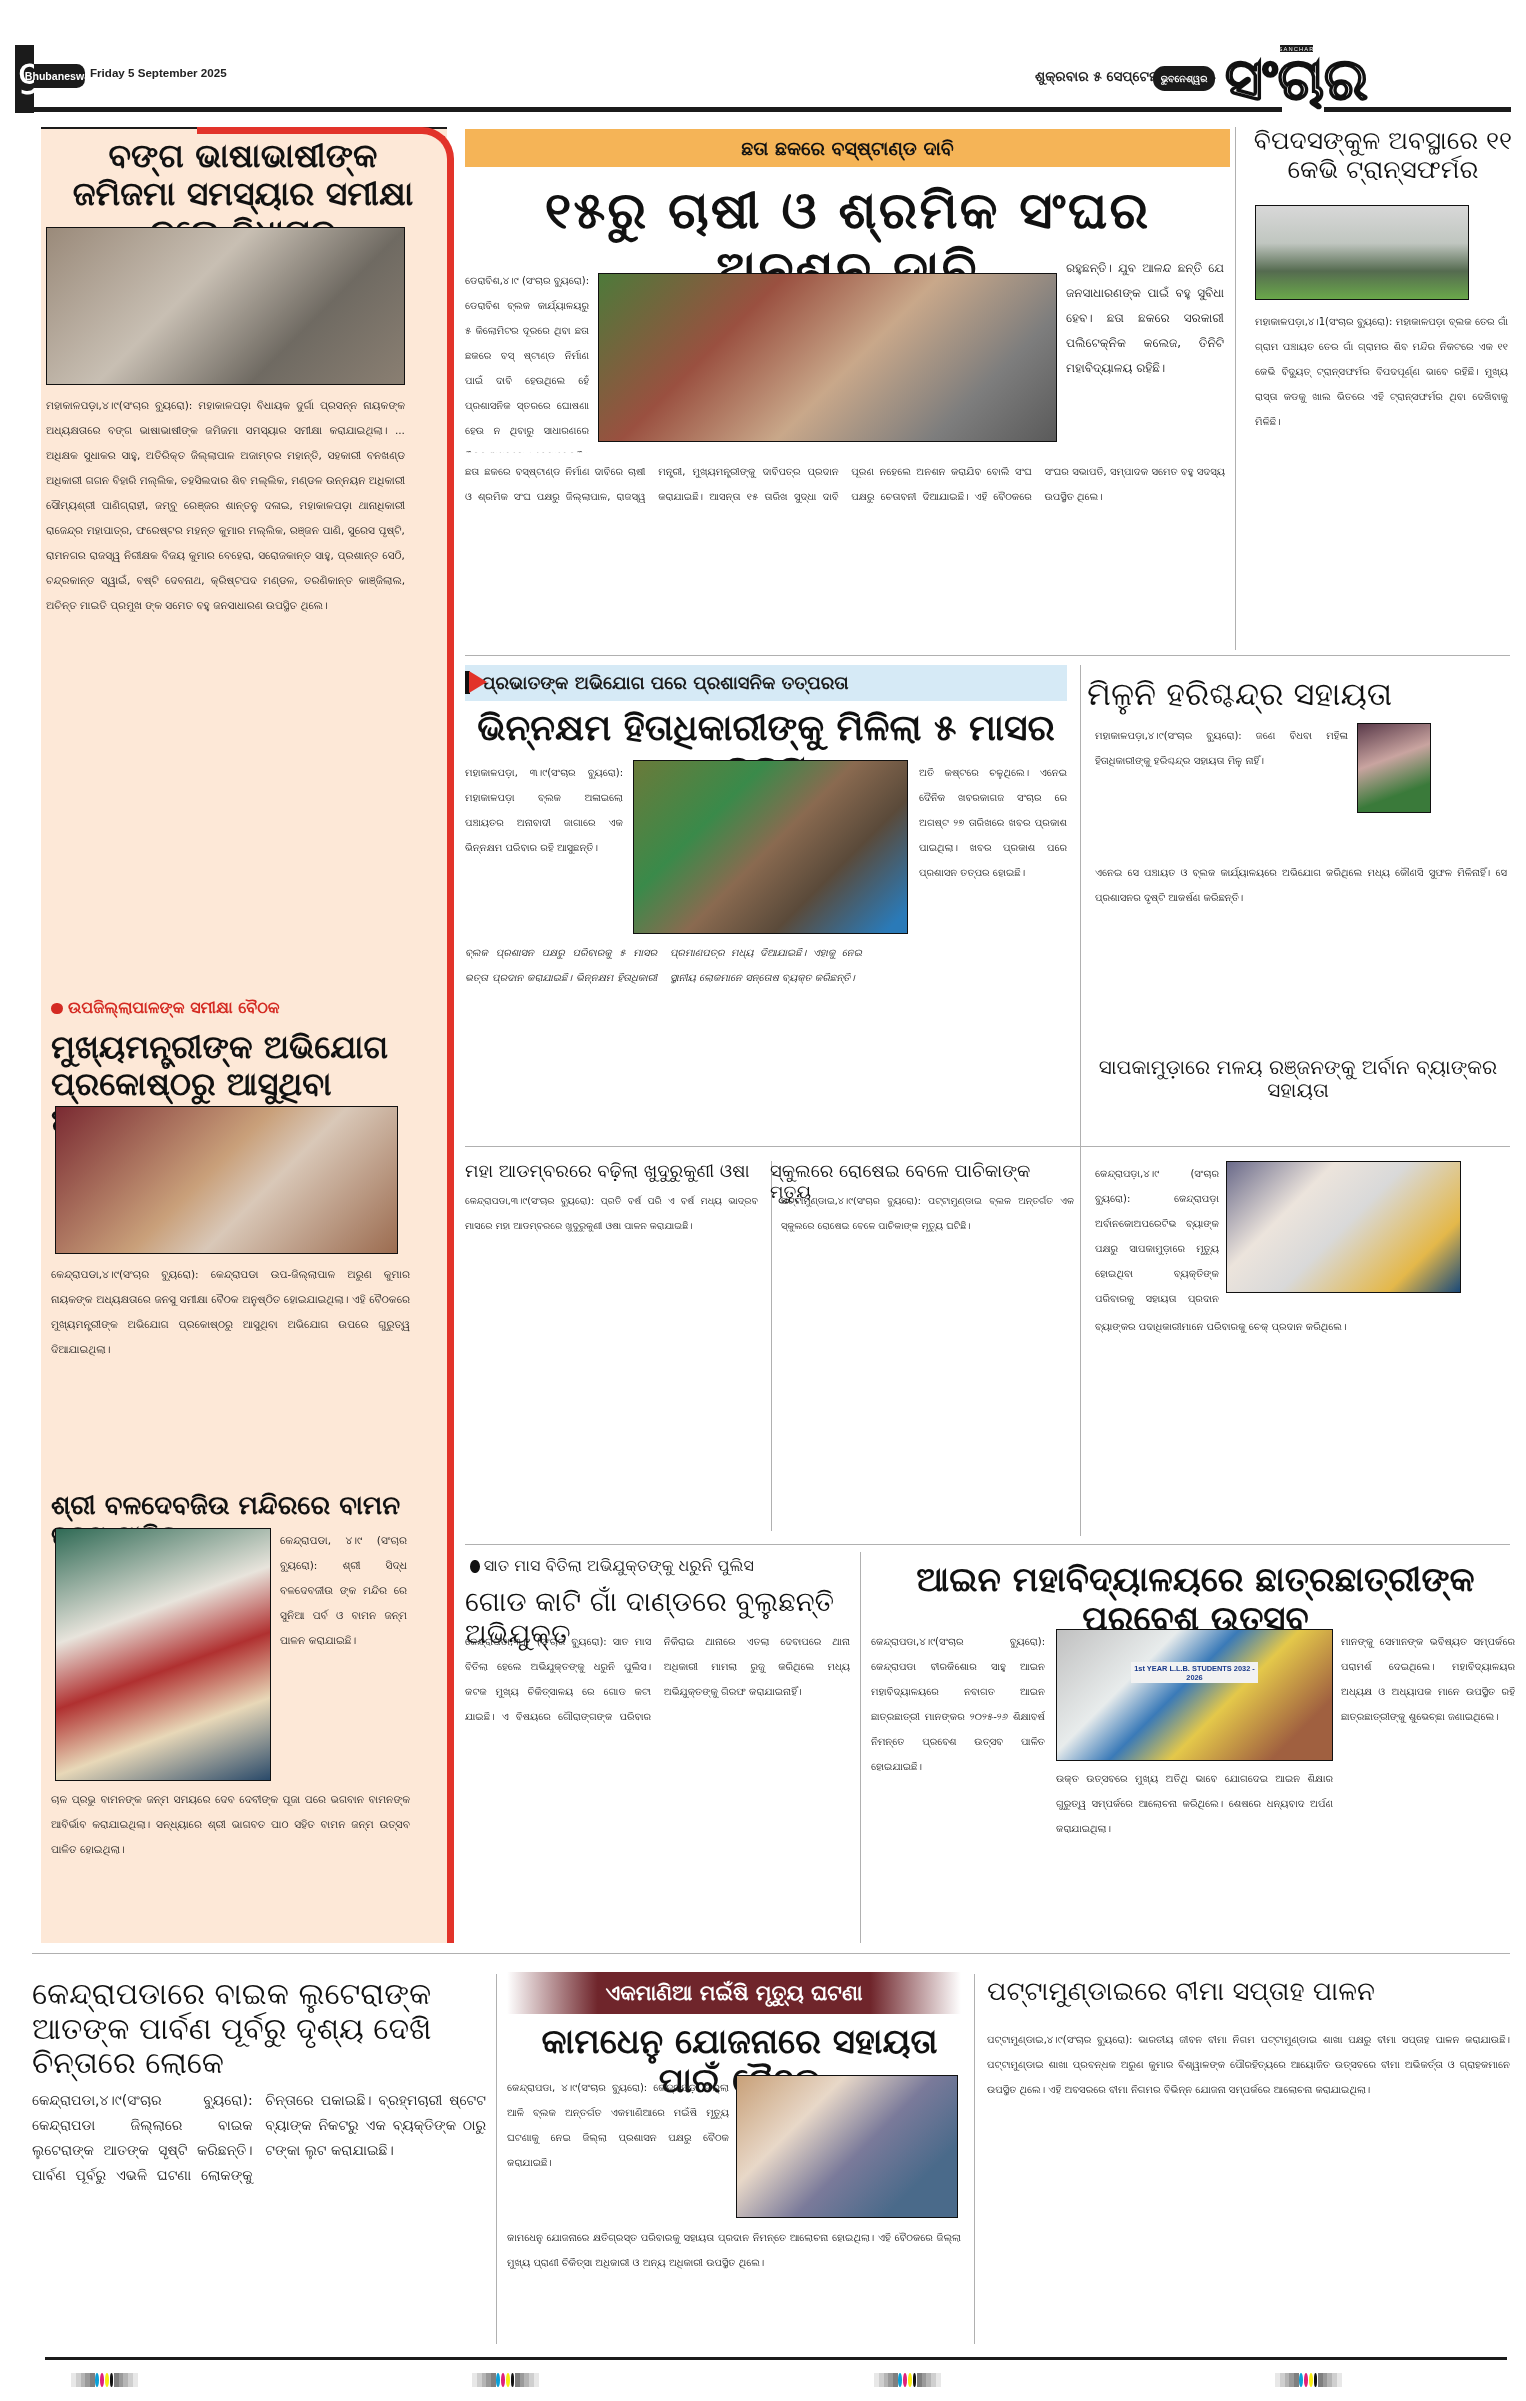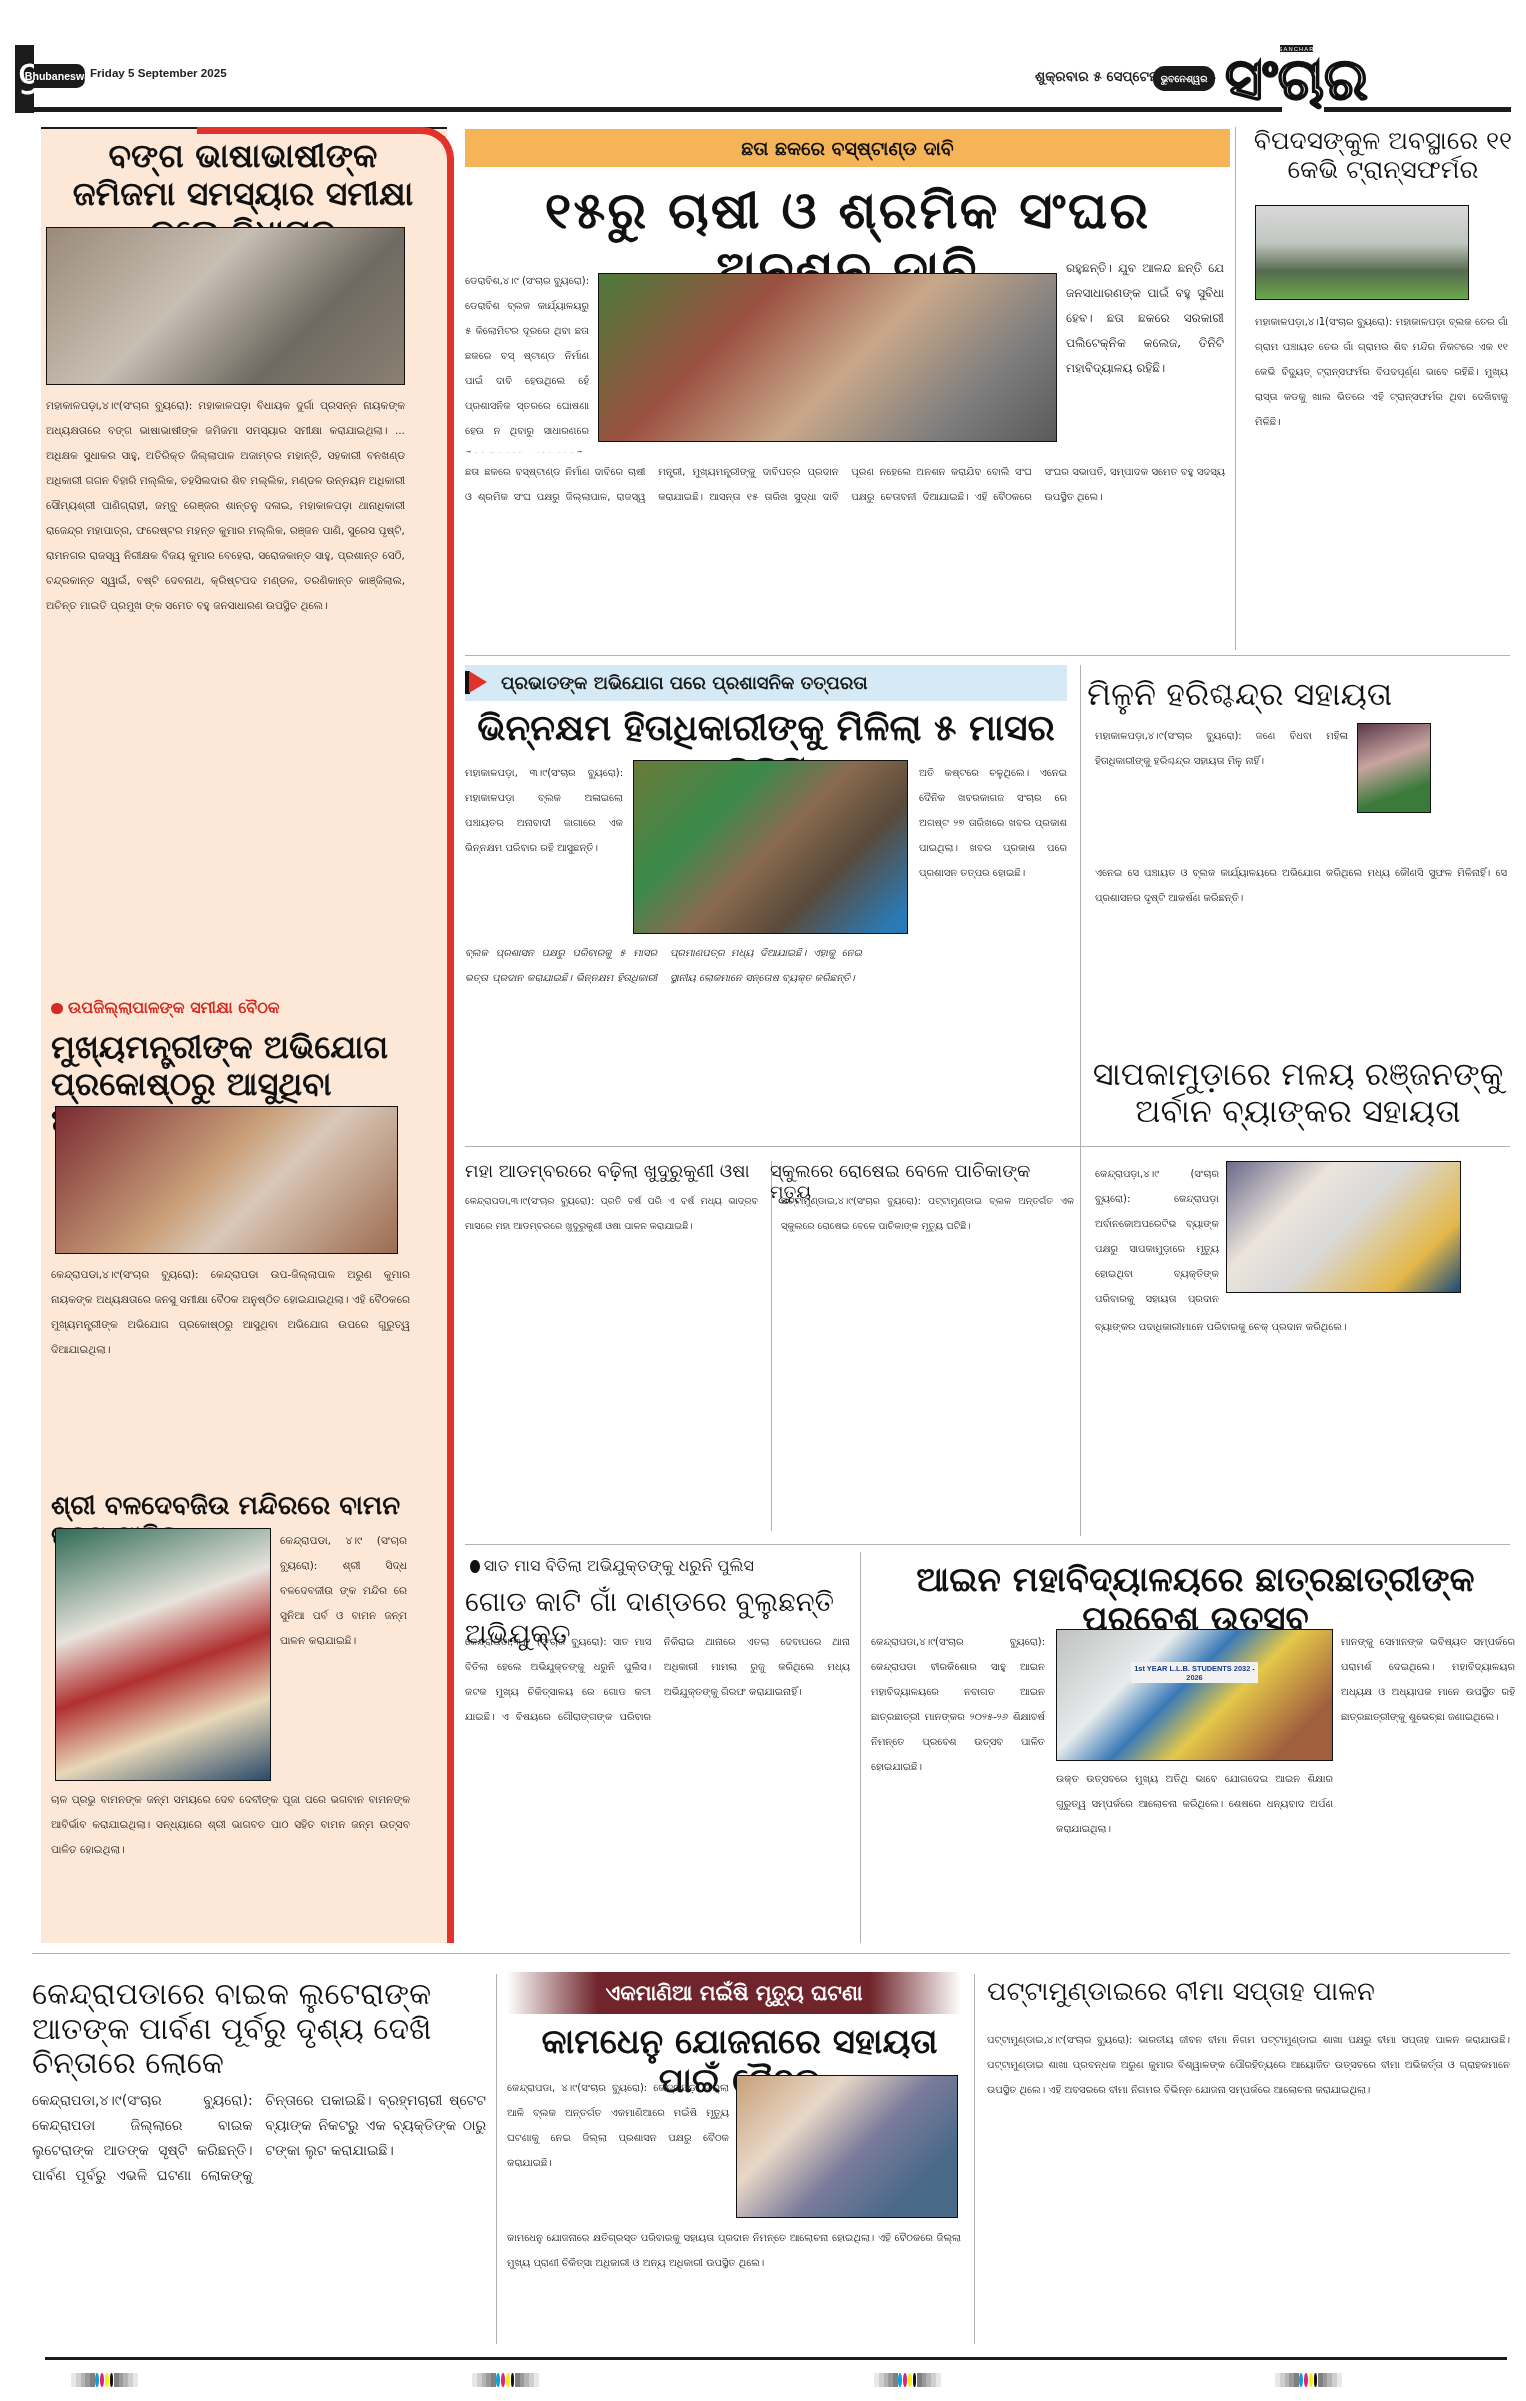--- a/index.html
+++ b/index.html
@@ -43,38 +43,38 @@
   .bt-left-3b { left: 51px; top: 1787px; width: 359px; height: 153px; }
 
   
   .kicker-orange { left: 465px; top: 129px; width: 765px; height: 38px; background: #f5b457; color:#111; font-size: 19px; font-weight:bold; display:flex; align-items:center; justify-content:center; }
   .h-center-1 { left: 465px; top: 182px; width: 765px; font-size: 51px; text-align: center; letter-spacing: 2.1px; }
   .bt-center-1a { left: 465px; top: 268px; width: 124px; height: 185px; font-size: 10px; }
   .photo-center-1 { left: 598px; top: 273px; width: 459px; height: 169px; background: linear-gradient(135deg,#4d7a3a,#9a5040 30%,#c9a88a 55%,#7d7d7d 80%,#5a5a5a); }
   .bt-center-1b { left: 1066px; top: 256px; width: 158px; height: 185px; font-size: 12px; }
   .bt-center-1c { left: 465px; top: 459px; width: 760px; height: 190px; font-size: 10px; column-count: 4; column-gap: 12.7px; }
 
-  .kicker-blue { left: 465px; top: 665px; width: 602px; height: 36px; background: #d6eaf6; font-size: 18px; font-weight: bold; display:flex; align-items:center; padding-left: 36px; }
+  .kicker-blue { left: 465px; top: 665px; width: 602px; height: 36px; background: #d6eaf6; font-size: 18px; font-weight: bold; display:flex; align-items:center; padding-left: 17px; }
   .kicker-blue .arrow { position:absolute; left: 4.2px; top: 6.3px; width: 0; height: 0; border-top: 11.6px solid transparent; border-bottom: 11.6px solid transparent; border-left: 18px solid #e2332a; }
   .kicker-blue .arrow-b { position:absolute; left: 0; top: 6.3px; width: 5.3px; height: 23px; background:#111; }
   .h-center-2 { left: 465px; top: 707px; width: 602px; font-size: 36px; text-align: center; }
   .bt-center-2a { left: 465px; top: 760px; width: 158px; height: 243px; font-size: 10px; }
   .photo-center-2 { left: 633px; top: 760px; width: 275px; height: 174px; background: linear-gradient(135deg,#6a7a3a,#3a8a4a 30%,#8a6a50 50%,#5a4a3a 70%,#2a7ab8 95%); }
   .bt-center-2b { left: 919px; top: 760px; width: 148px; height: 243px; font-size: 10px; }
   .bt-center-2c { left: 465px; top: 940px; width: 602px; height: 195px; font-size: 10px; column-count: 3; column-gap: 12.7px; font-style: italic; }
 
   
   .h-right-1 { left: 1251px; top: 127px; width: 264px; font-size: 25px; text-align: center; font-weight: normal; }
   .photo-right-1 { left: 1255px; top: 205px; width: 214px; height: 95px; background: linear-gradient(180deg,#d8d8d8,#c0c6c0 40%,#556b50 70%,#6aa84a); }
   .bt-right-1 { left: 1255px; top: 309px; width: 253px; height: 343px; font-size: 10px; }
   .h-right-2 { left: 1087px; top: 676px; width: 422px; font-size: 32px; font-weight: normal; }
   .bt-right-2a { left: 1095px; top: 723px; width: 253px; height: 137px; font-size: 10px; }
   .photo-right-2 { left: 1357px; top: 723px; width: 74px; height: 90px; background: linear-gradient(160deg,#5a3a4a,#c9a4a0 40%,#3a7a3a 75%); }
   .bt-right-2b { left: 1095px; top: 860px; width: 412px; height: 190px; font-size: 10px; }
-  .h-right-3 { left: 1087px; top: 1056px; width: 422px; font-size: 32px; font-weight: normal; text-align: center; }
+  .h-right-3 { left: 1087px; top: 1056px; width: 422px; font-size: 20px; font-weight: normal; text-align: center; }
   .bt-right-3a { left: 1095px; top: 1161px; width: 124px; height: 153px; font-size: 10px; }
   .photo-right-3 { left: 1226px; top: 1161px; width: 235px; height: 132px; background: linear-gradient(135deg,#6a6a8a,#ece4dc 30%,#d9d9d9 50%,#e4b84a 80%,#1a4a7a); }
   .bt-right-3b { left: 1095px; top: 1314px; width: 412px; height: 216px; font-size: 10px; }
 
   
   .h-mid-1 { left: 465px; top: 1161px; width: 296px; font-size: 18px; font-weight: normal; }
   .bt-mid-1 { left: 465px; top: 1188px; width: 293px; height: 338px; font-size: 9.5px; }
   .h-mid-2 { left: 770px; top: 1161px; width: 296px; font-size: 18px; font-weight: normal; }
   .bt-mid-2 { left: 781px; top: 1188px; width: 293px; height: 338px; font-size: 9.5px; }
 

